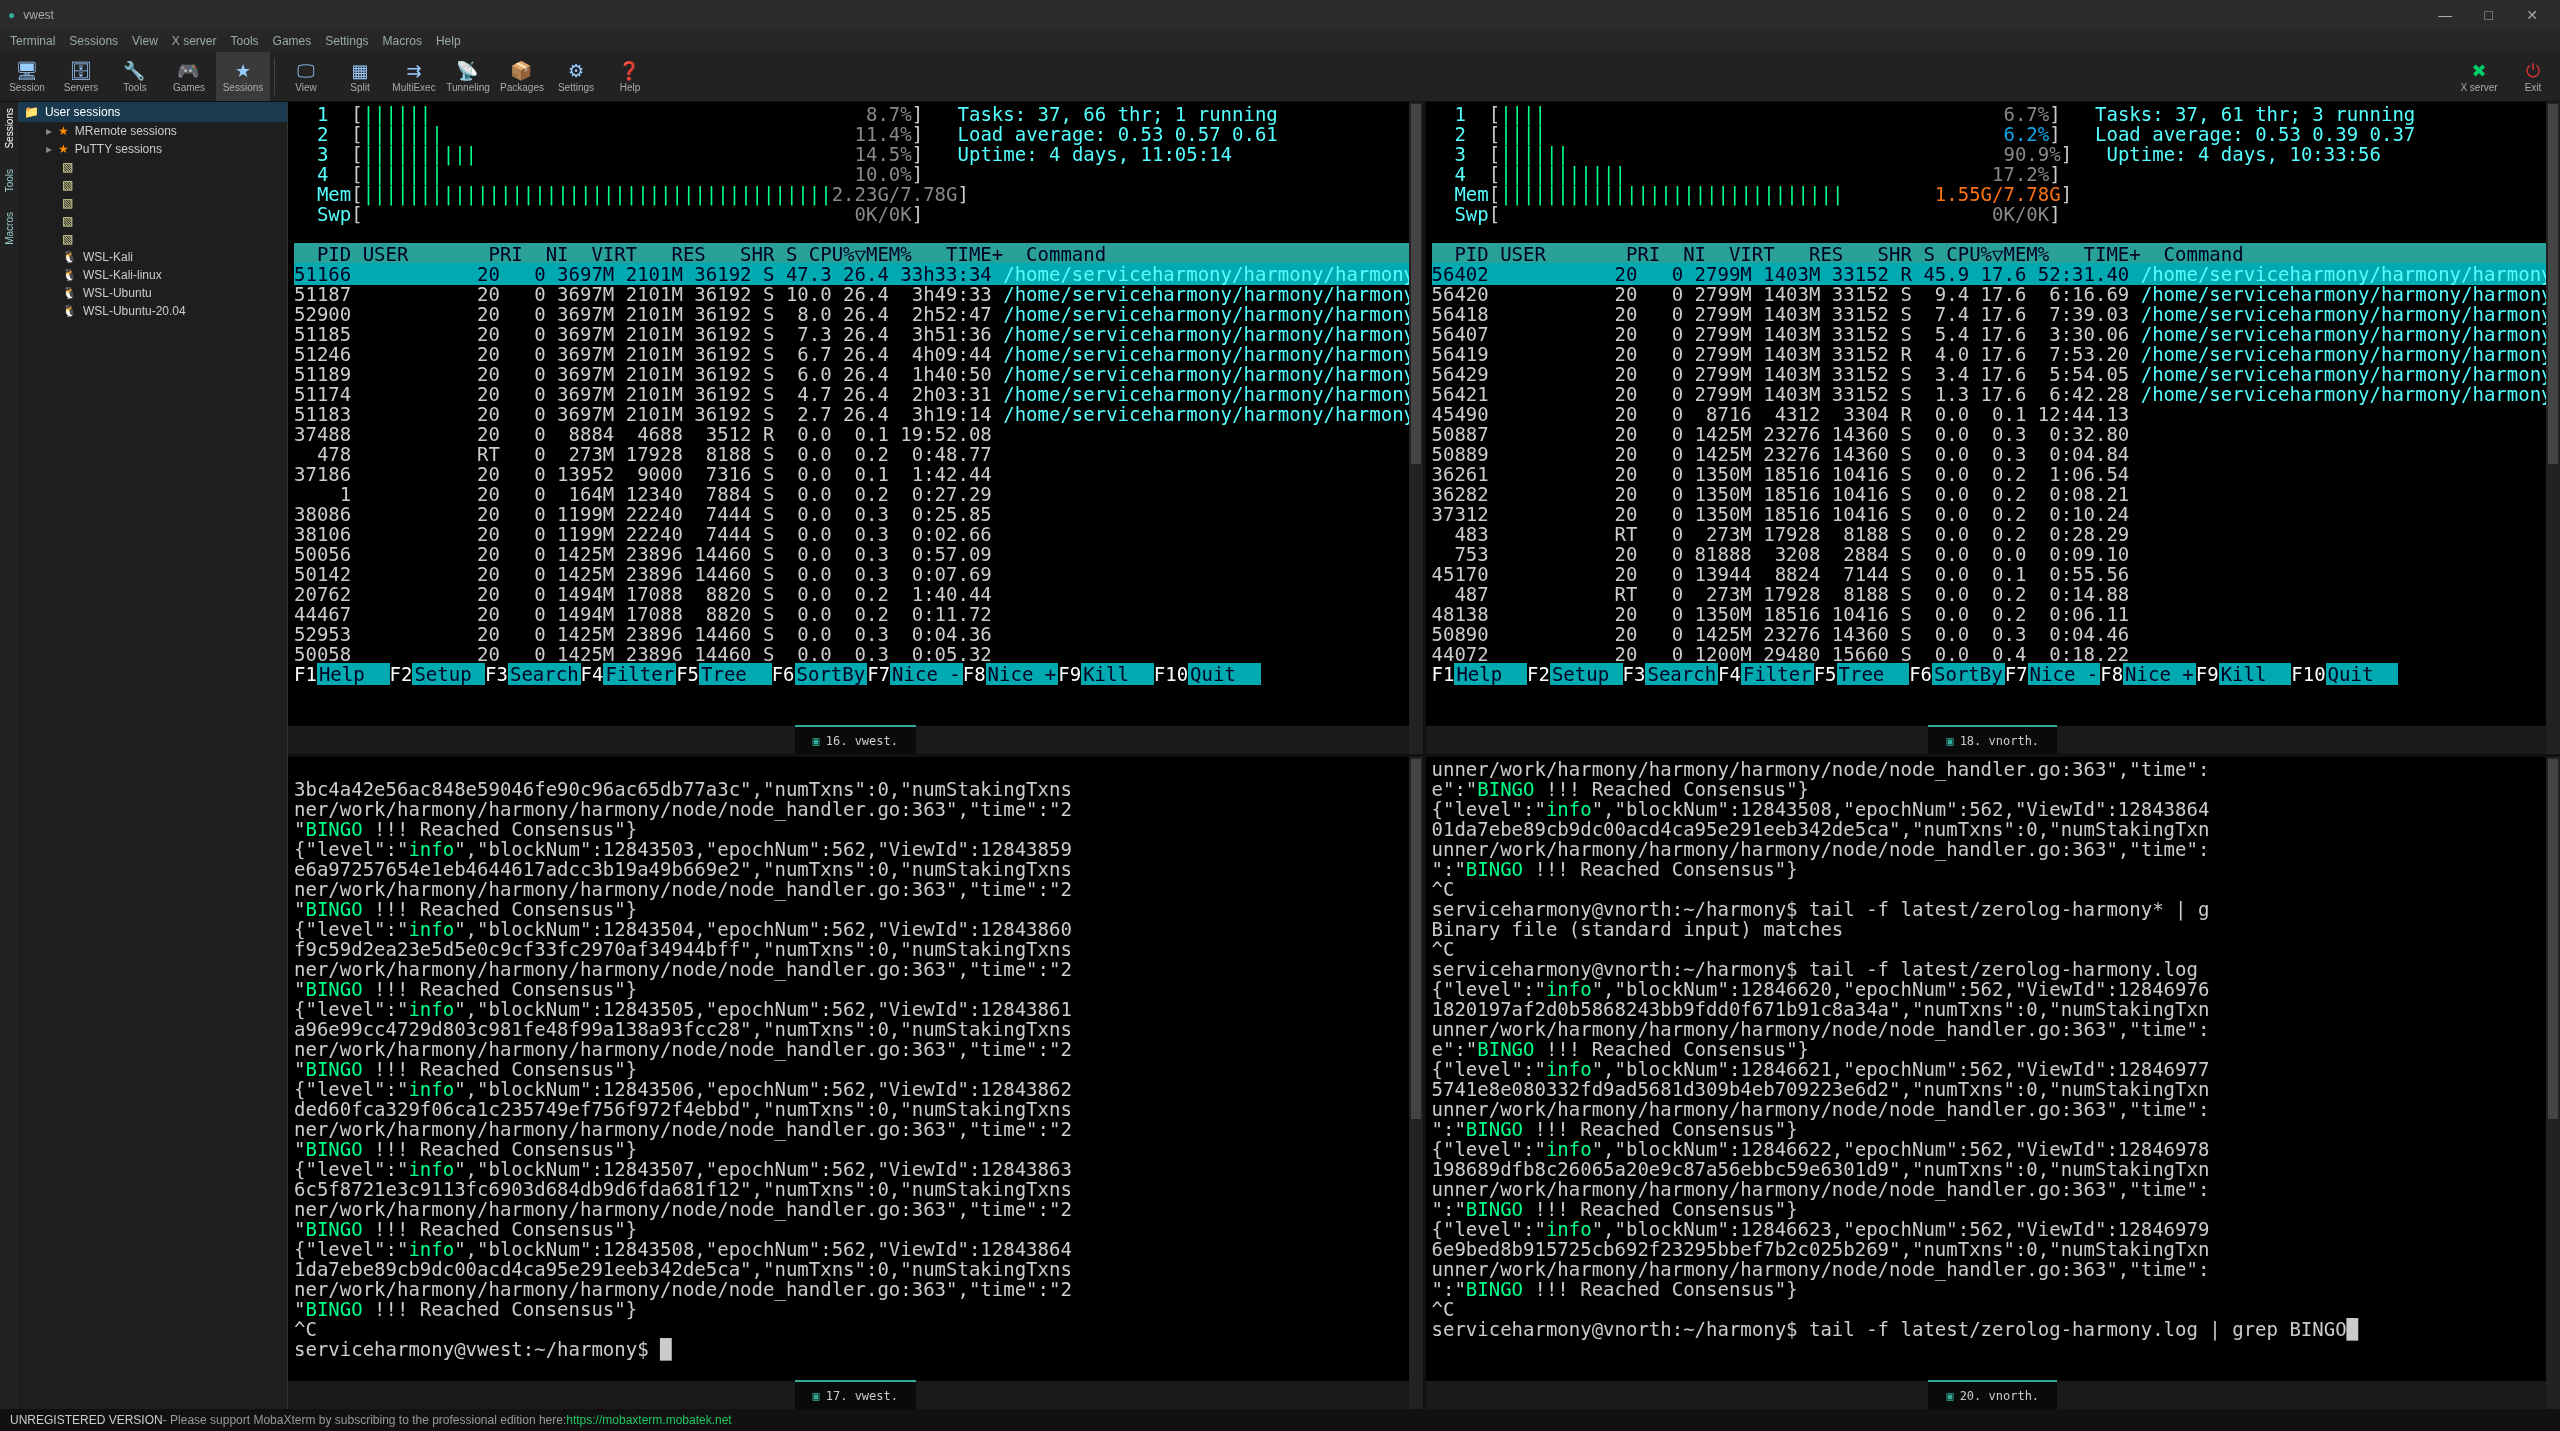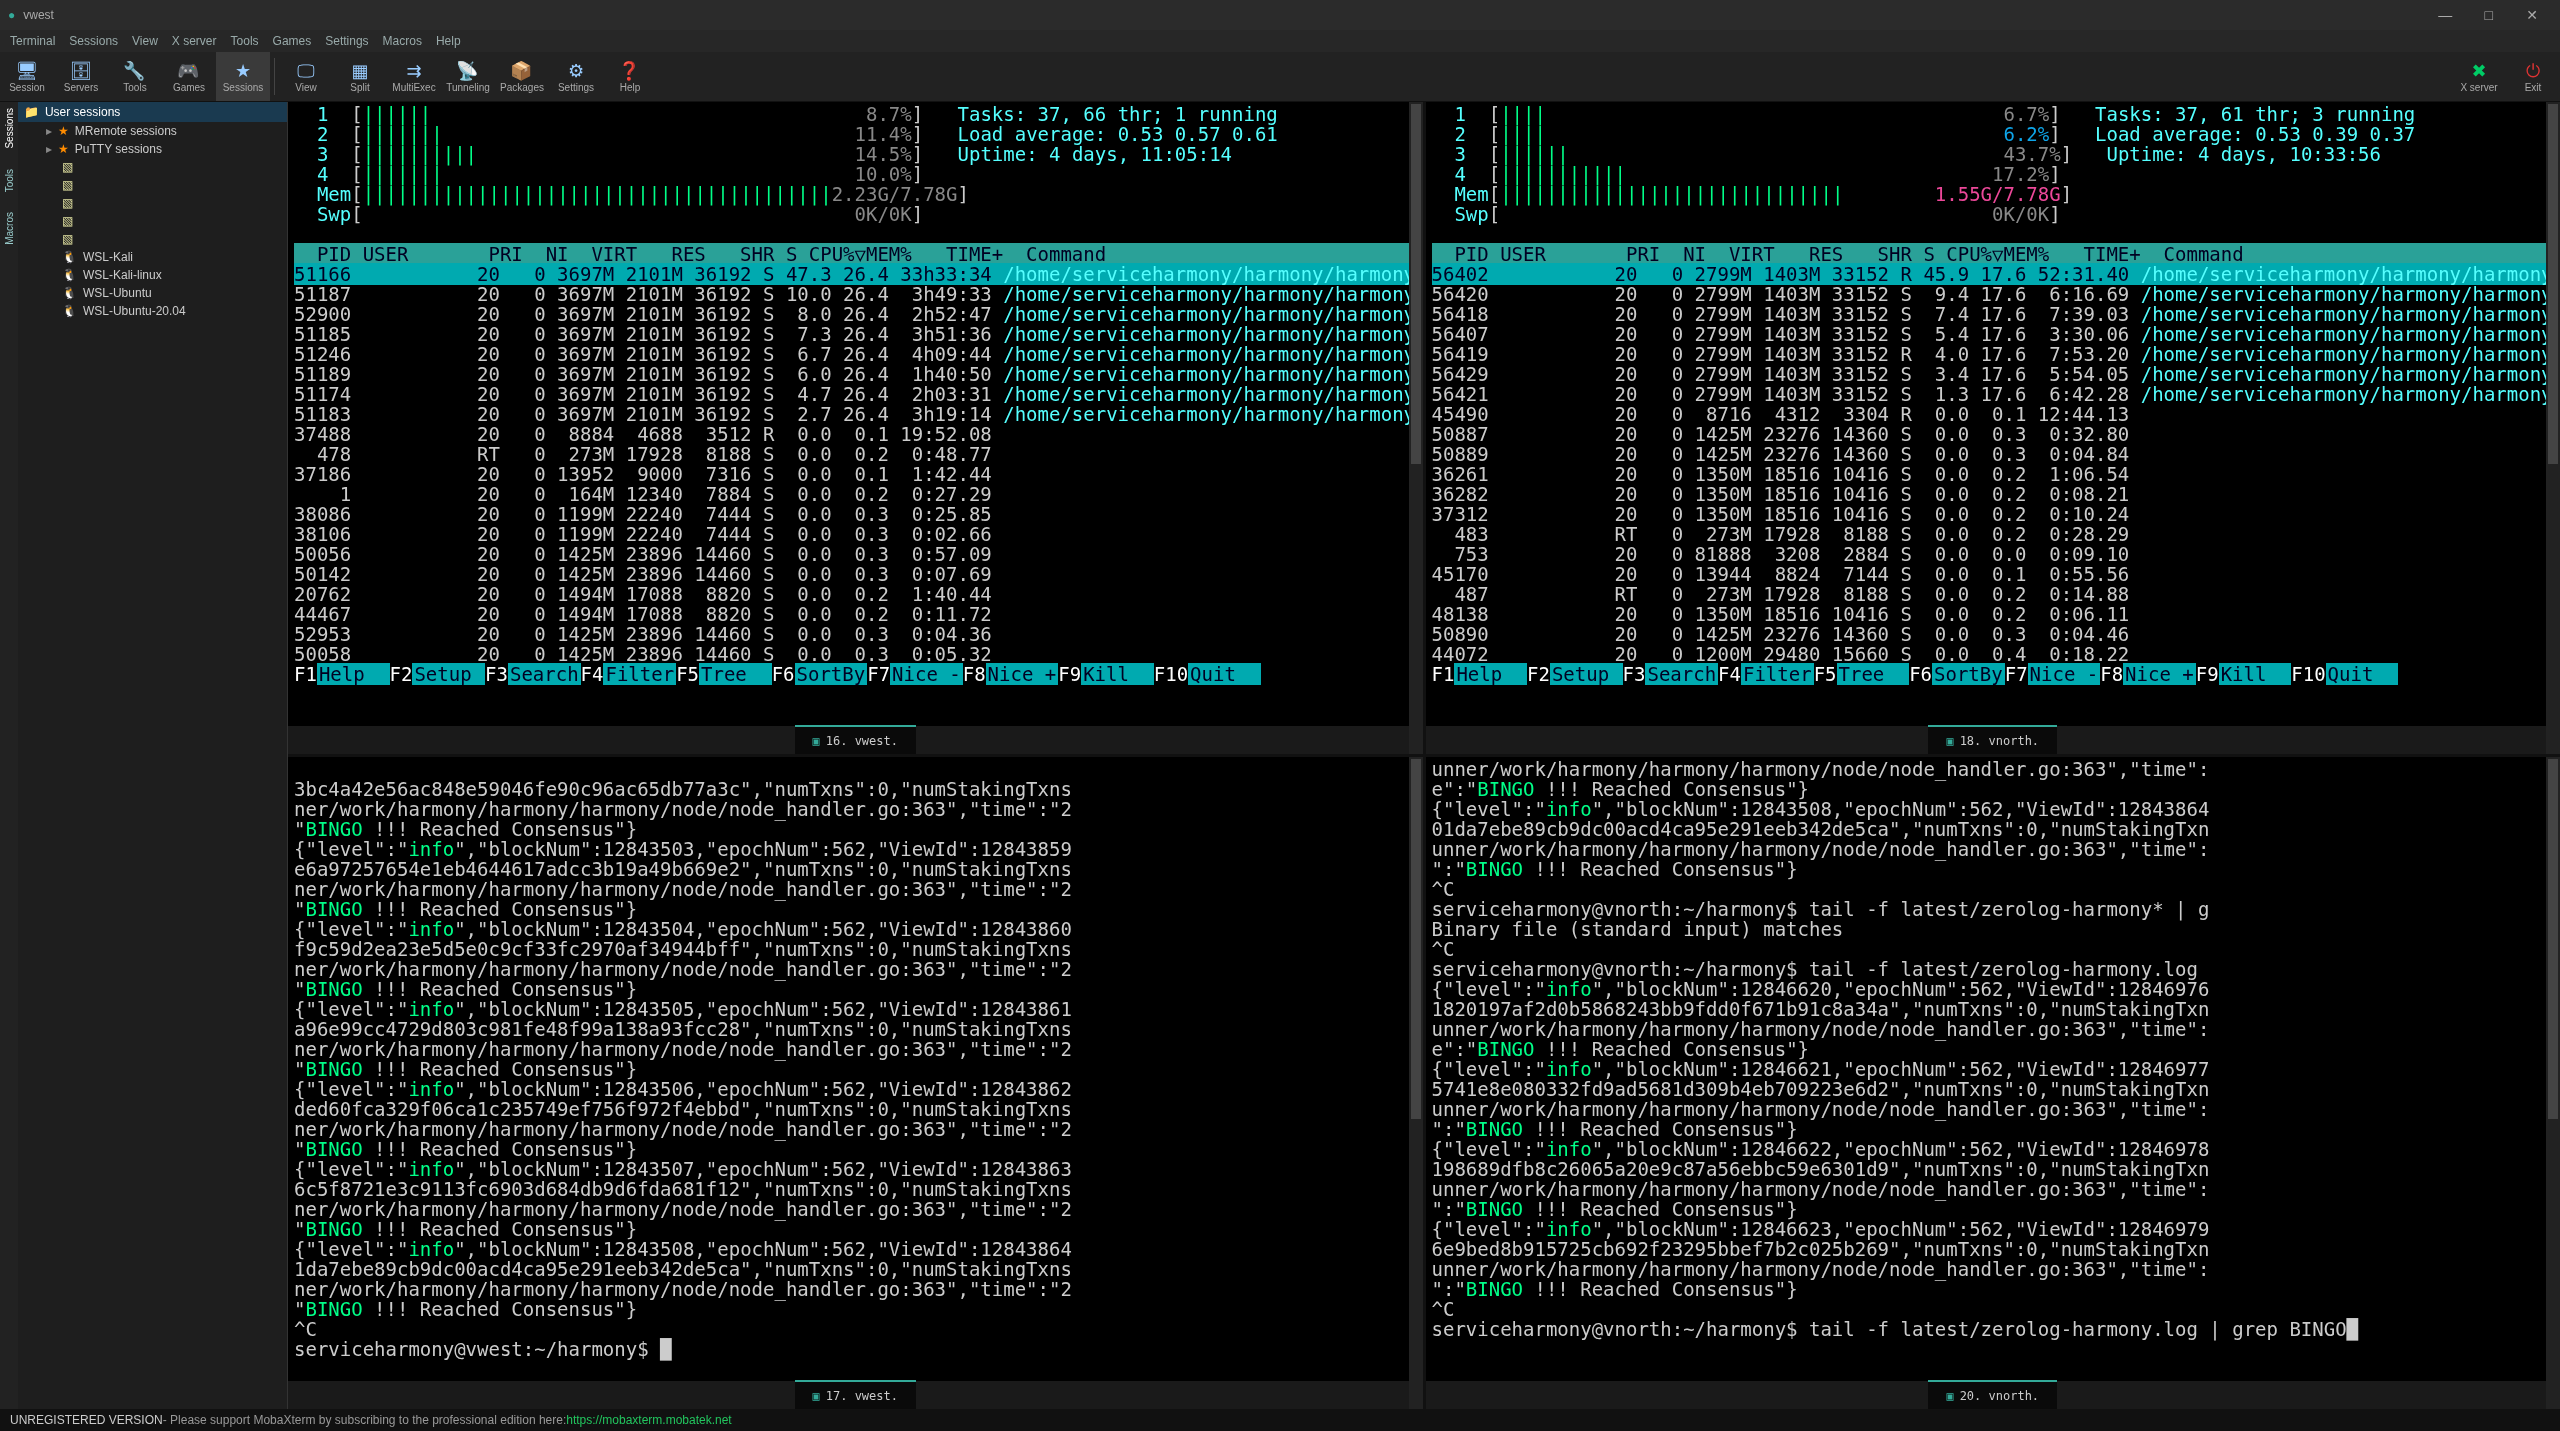--- a/index.html
+++ b/index.html
@@ -214,23 +214,23 @@
 <span class="">50056           20   0 1425M 23896 14460 S  0.0  0.3  0:57.09                                                           </span>
 <span class="">50142           20   0 1425M 23896 14460 S  0.0  0.3  0:07.69                                                           </span>
 <span class="">20762           20   0 1494M 17088  8820 S  0.0  0.2  1:40.44                                                           </span>
 <span class="">44467           20   0 1494M 17088  8820 S  0.0  0.2  0:11.72                                                           </span>
 <span class="">52953           20   0 1425M 23896 14460 S  0.0  0.3  0:04.36                                                           </span>
 <span class="">50058           20   0 1425M 23896 14460 S  0.0  0.3  0:05.32                                                           </span>
 <span style="color:#fff">F1</span><span class="fn">Help  </span><span style="color:#fff">F2</span><span class="fn">Setup </span><span style="color:#fff">F3</span><span class="fn">Search</span><span style="color:#fff">F4</span><span class="fn">Filter</span><span style="color:#fff">F5</span><span class="fn">Tree  </span><span style="color:#fff">F6</span><span class="fn">SortBy</span><span style="color:#fff">F7</span><span class="fn">Nice -</span><span style="color:#fff">F8</span><span class="fn">Nice +</span><span style="color:#fff">F9</span><span class="fn">Kill  </span><span style="color:#fff">F10</span><span class="fn">Quit  </span>
 </div><div class="scrollbar"><div class="scrollthumb"></div></div><div class="tabbar"><div class="tab active"><span style="color:#3a9">▣</span><span>16. vwest.</span></div></div></div>
       <div class="pane"><div class="termbody">  <span class="cyan">1</span>  [<span class="green">||||                                      </span><span style="color:#888">  6.7%</span>]   <span class="cyan">Tasks: 37, 61 thr; 3 running</span>
   <span class="cyan">2</span>  [<span class="green">||||                                      </span><span style="color:#0ea5e9">  6.2%</span>]   <span class="cyan">Load average: 0.53 0.39 0.37</span>
-  <span class="cyan">3</span>  [<span class="green">||||||                                    </span><span style="color:#888">  43.7%</span>]   <span class="cyan">Uptime: 4 days, 10:33:56</span>
+  <span class="cyan">3</span>  [<span class="green">||||||                                    </span><span style="color:#888">  90.9%</span>]   <span class="cyan">Uptime: 4 days, 10:33:56</span>
   <span class="cyan">4</span>  [<span class="green">|||||||||||                               </span><span style="color:#888"> 17.2%</span>]
-  <span class="cyan">Mem</span>[<span class="green">||||||||||||||||||||||||||||||        </span><span style="color:#ec4899">1.55G/7.78G</span>]
+  <span class="cyan">Mem</span>[<span class="green">||||||||||||||||||||||||||||||        </span><span style="color:#f97316">1.55G/7.78G</span>]
   <span class="cyan">Swp</span>[<span style="color:#888">                                           0K/0K</span>]
 
 <span class="hdr">  PID USER       PRI  NI  VIRT   RES   SHR S CPU%▽MEM%   TIME+  Command                                                 </span>
 <span class="cursor-row">56402           20   0 2799M 1403M 33152 R 45.9 17.6 52:31.40 <span class="cyan">/home/serviceharmony/harmony/harmony</span> -c har</span>
 <span class="">56420           20   0 2799M 1403M 33152 S  9.4 17.6  6:16.69 <span class="cyan">/home/serviceharmony/harmony/harmony</span> -c har</span>
 <span class="">56418           20   0 2799M 1403M 33152 S  7.4 17.6  7:39.03 <span class="cyan">/home/serviceharmony/harmony/harmony</span> -c har</span>
 <span class="">56407           20   0 2799M 1403M 33152 S  5.4 17.6  3:30.06 <span class="cyan">/home/serviceharmony/harmony/harmony</span> -c har</span>
 <span class="">56419           20   0 2799M 1403M 33152 R  4.0 17.6  7:53.20 <span class="cyan">/home/serviceharmony/harmony/harmony</span> -c har</span>
 <span class="">56429           20   0 2799M 1403M 33152 S  3.4 17.6  5:54.05 <span class="cyan">/home/serviceharmony/harmony/harmony</span> -c har</span>
 <span class="">56421           20   0 2799M 1403M 33152 S  1.3 17.6  6:42.28 <span class="cyan">/home/serviceharmony/harmony/harmony</span> -c har</span>

